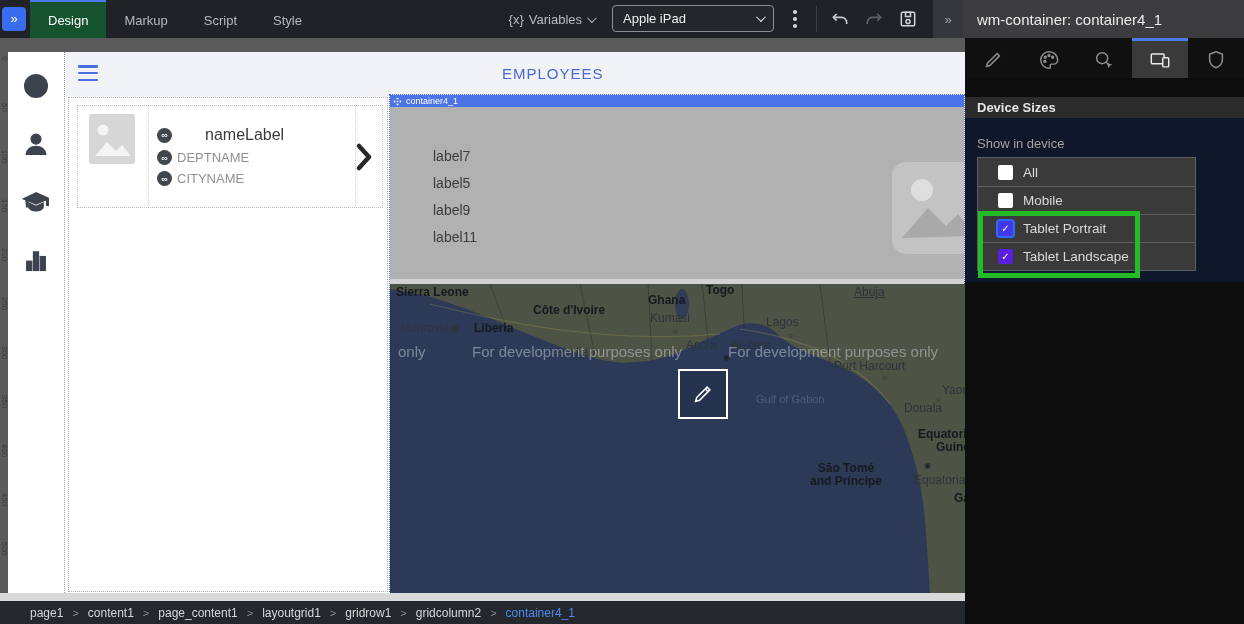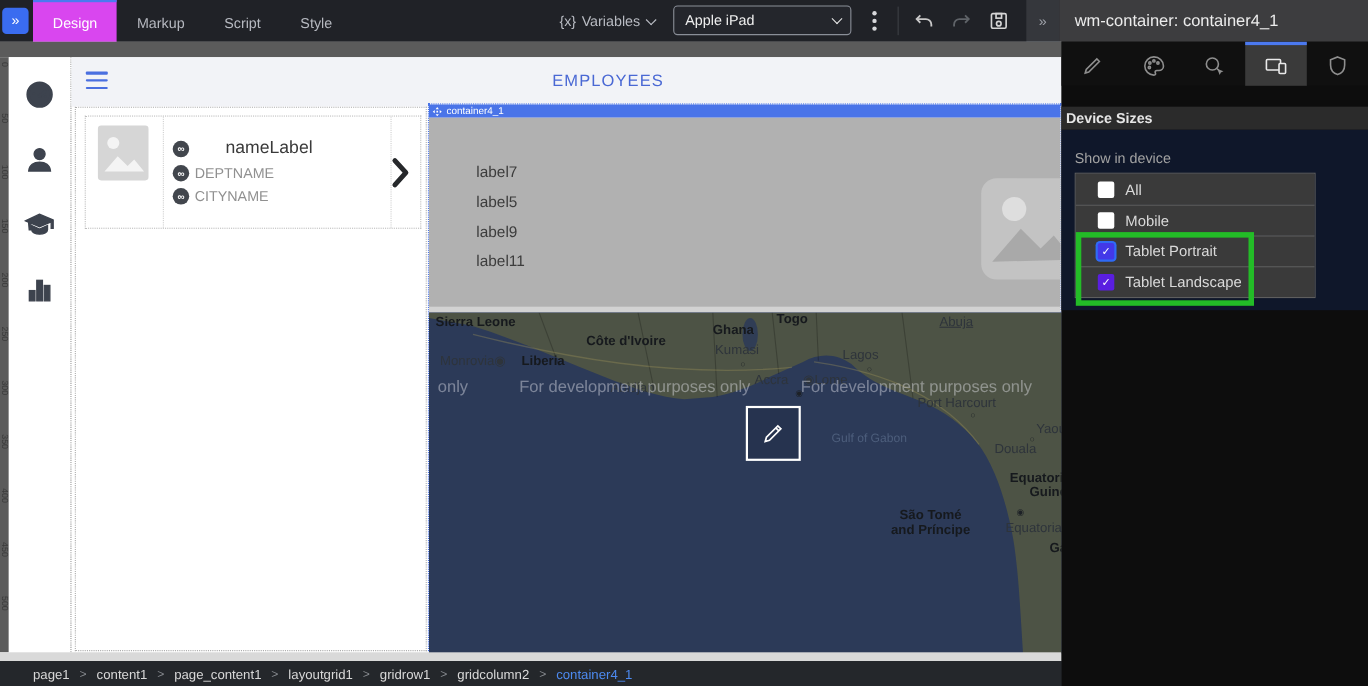--- a/index.html
+++ b/index.html
@@ -8,21 +8,21 @@
   #root { position:relative; width:1244px; height:624px; background:#17181c; }
 
   
   .topbar { position:absolute; left:0; top:0; width:1244px; height:38px;
     background:#202227; display:flex; align-items:stretch; }
   .expand-badge { width:24px; height:24px; margin:7px 4px 0 2px; background:#3a6cf0;
     border-radius:4px; color:#fff; font-size:13px; text-align:center; line-height:23px; flex:none; }
   .top-tabs { display:flex; align-items:stretch; }
   .top-tab { padding:0 18px; display:flex; align-items:center; color:#b6b9c0;
     font-size:13px; border-top:2px solid transparent; cursor:pointer; }
-  .top-tab.active { background:#d946ef; color:#fff; border-top:2px solid #4b79f0; }
+  .top-tab.active { background:#14532d; color:#fff; border-top:2px solid #4b79f0; }
   .tb-spacer { flex:1; }
   .variables { display:flex; align-items:center; color:#b9bcc3; font-size:13px; gap:5px; margin-right:18px; }
   .caret { width:7px; height:7px; border-right:1.5px solid #b9bcc3; border-bottom:1.5px solid #b9bcc3;
     transform:rotate(45deg) translateY(-2px); display:inline-block; }
   .device-select { width:162px; height:27px; margin-top:5px; border:1px solid #8a8f98; border-radius:4px;
     background:#24262c; color:#f0f0f0; font-size:13px; display:flex; align-items:center;
     padding:0 10px; justify-content:space-between; }
   .device-select .caret { border-color:#e8e8e8; }
   .kebab { width:30px; display:flex; flex-direction:column; align-items:center; justify-content:center; gap:3px; margin-left:6px; }
   .kebab i { width:4px; height:4px; border-radius:50%; background:#d7d8db; }
@@ -87,21 +87,21 @@
   .bottom-strip { position:absolute; left:0; top:555px; width:965px; height:8px; background:#d9d9d9; }
 
   
   .panel { position:absolute; left:965px; top:38px; width:279px; height:586px; background:#0d0d0d; }
   .panel-tabs { position:absolute; left:0; top:0; width:279px; height:40px; background:#101010; display:flex; }
   .ptab { flex:1; display:flex; align-items:center; justify-content:center; border-top:3px solid transparent; }
   .ptab svg { width:22px; height:22px; stroke:#8e8e8e; fill:none; stroke-width:1.6; }
   .ptab.active { background:#3a3a3a; border-top:3px solid #4b79f0; }
   .ptab.active svg { stroke:#eaeaea; }
   .section-bar { position:absolute; left:0; top:59px; width:279px; height:21px; background:#2b2b2b;
-    color:#e6e6e6; font-size:13px; font-weight:bold; display:flex; align-items:center; padding-left:4px; }
+    color:#e6e6e6; font-size:13px; font-weight:bold; display:flex; align-items:center; padding-left:12px; }
   .panel-body { position:absolute; left:0; top:80px; width:316px; height:164px; background:#0f172a;text-decoration:underline; }
   .show-label { position:absolute; left:12px; top:18px; color:#a2a2a2; font-size:13px; }
   .dev-list { position:absolute; left:12px; top:39px; width:219px; border:1px solid #5e5e5e; }
   .dev-row { height:28px; display:flex; align-items:center; gap:10px; padding-left:20px;
     background:#3a3a3a; border-top:1px solid #5e5e5e; }
   .dev-row:first-child { border-top:none; }
   .dev-row .lbl { color:#d9d9d9; font-size:13.5px; }
   .cb { width:15px; height:15px; background:#fff; border-radius:2px; flex:none;
     display:flex; align-items:center; justify-content:center; font-size:10px; color:#fff; }
   .cb.checked { background:#5a1ee0; }

